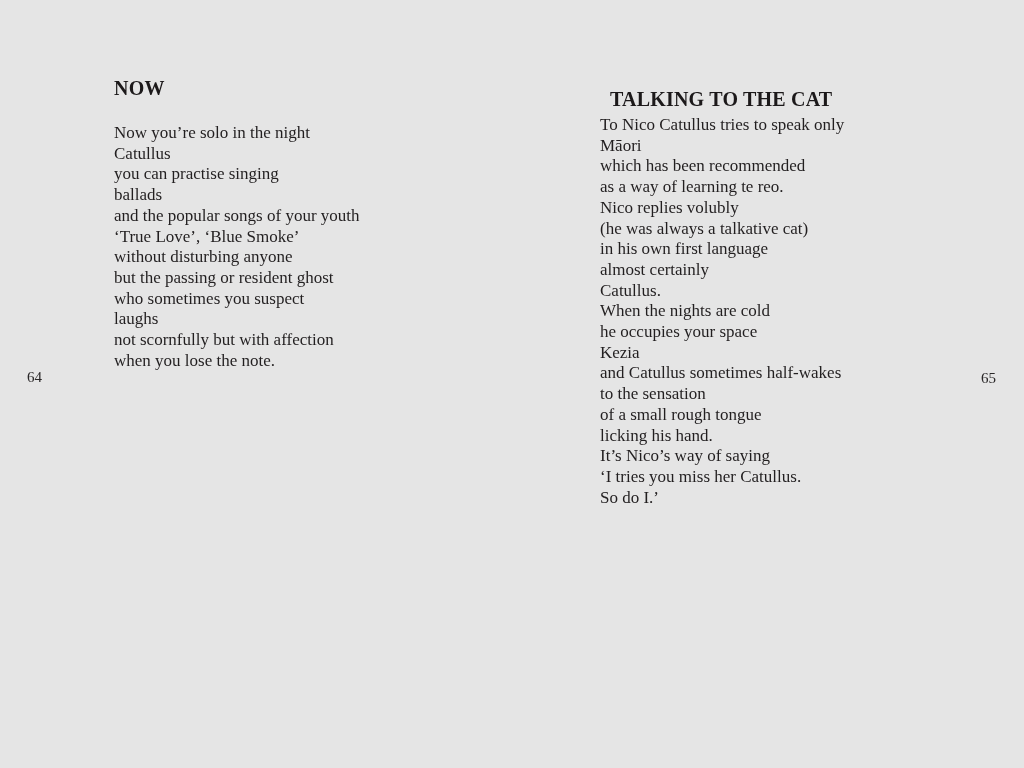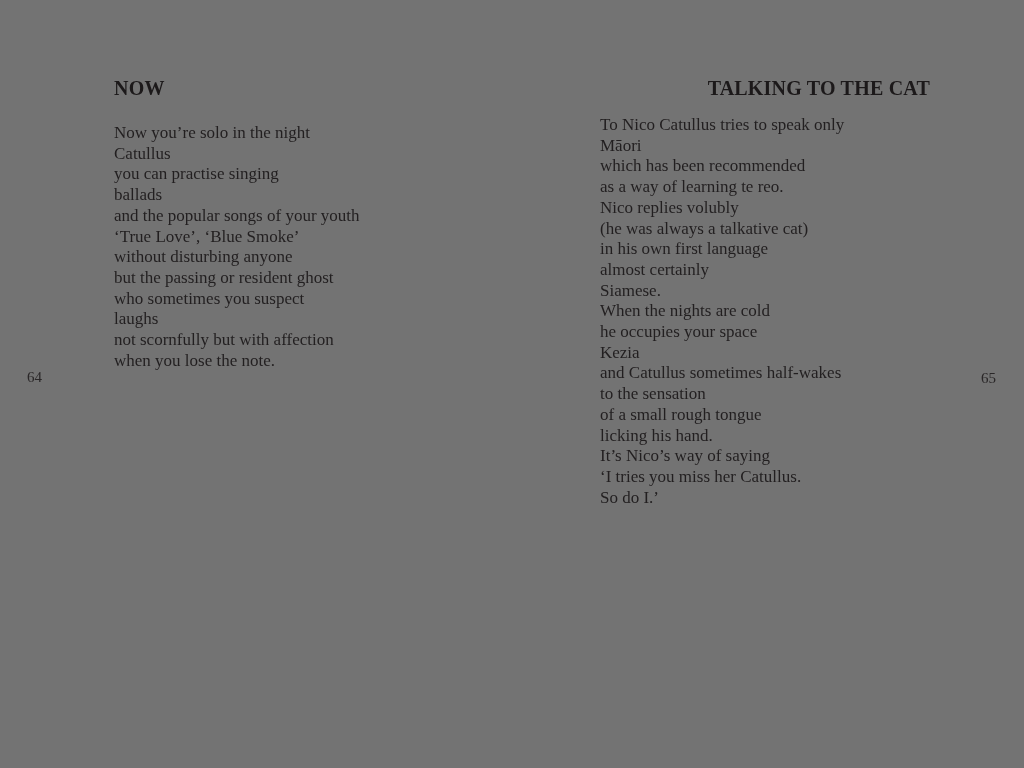--- a/index.html
+++ b/index.html
@@ -11,40 +11,40 @@
     height: 768px;
     background: #ffffff;
     position: relative;
     overflow: hidden;
     font-family: "Liberation Serif", "DejaVu Serif", serif;
     color: #221f20;
   }
   .book-spread {
     position: absolute;
     inset: 0;
-    background: #737373;
+    background: #e5e5e5;
   }
   .poem-title {
     position: absolute;
     font-weight: bold;
     font-size: 20px;
     line-height: 24px;
     letter-spacing: 0.2px;
     color: #1c191a;
     white-space: nowrap;
   }
   .title-left {
     left: 114px;
     top: 63px;
   }
   .title-right {
     left: 610px;
     width: 320px;
-    top: 63px;
-    text-align: right;
+    top: 74px;
+    text-align: left;
   }
   .poem {
     position: absolute;
     font-size: 17px;
     line-height: 20.7px;
     color: #221f20;
   }
   .poem-left {
     left: 114px;
     top: 115px;
@@ -104,21 +104,21 @@
     <h1 class="poem-title title-right">TALKING TO THE CAT</h1>
     <div class="poem poem-right">
         <div class="poem-line">To Nico Catullus tries to speak only</div>
         <div class="poem-line">Māori</div>
         <div class="poem-line">which has been recommended</div>
         <div class="poem-line">as a way of learning te reo.</div>
         <div class="poem-line">Nico replies volubly</div>
         <div class="poem-line">(he was always a talkative cat)</div>
         <div class="poem-line">in his own first language</div>
         <div class="poem-line">almost certainly</div>
-        <div class="poem-line">Siamese.</div>
+        <div class="poem-line">Catullus.</div>
         <div class="poem-line">When the nights are cold</div>
         <div class="poem-line">he occupies your space</div>
         <div class="poem-line">Kezia</div>
         <div class="poem-line">and Catullus sometimes half-wakes</div>
         <div class="poem-line">to the sensation</div>
         <div class="poem-line">of a small rough tongue</div>
         <div class="poem-line">licking his hand.</div>
         <div class="poem-line">It’s Nico’s way of saying</div>
         <div class="poem-line">‘I tries you miss her Catullus.</div>
         <div class="poem-line">So do I.’</div>

